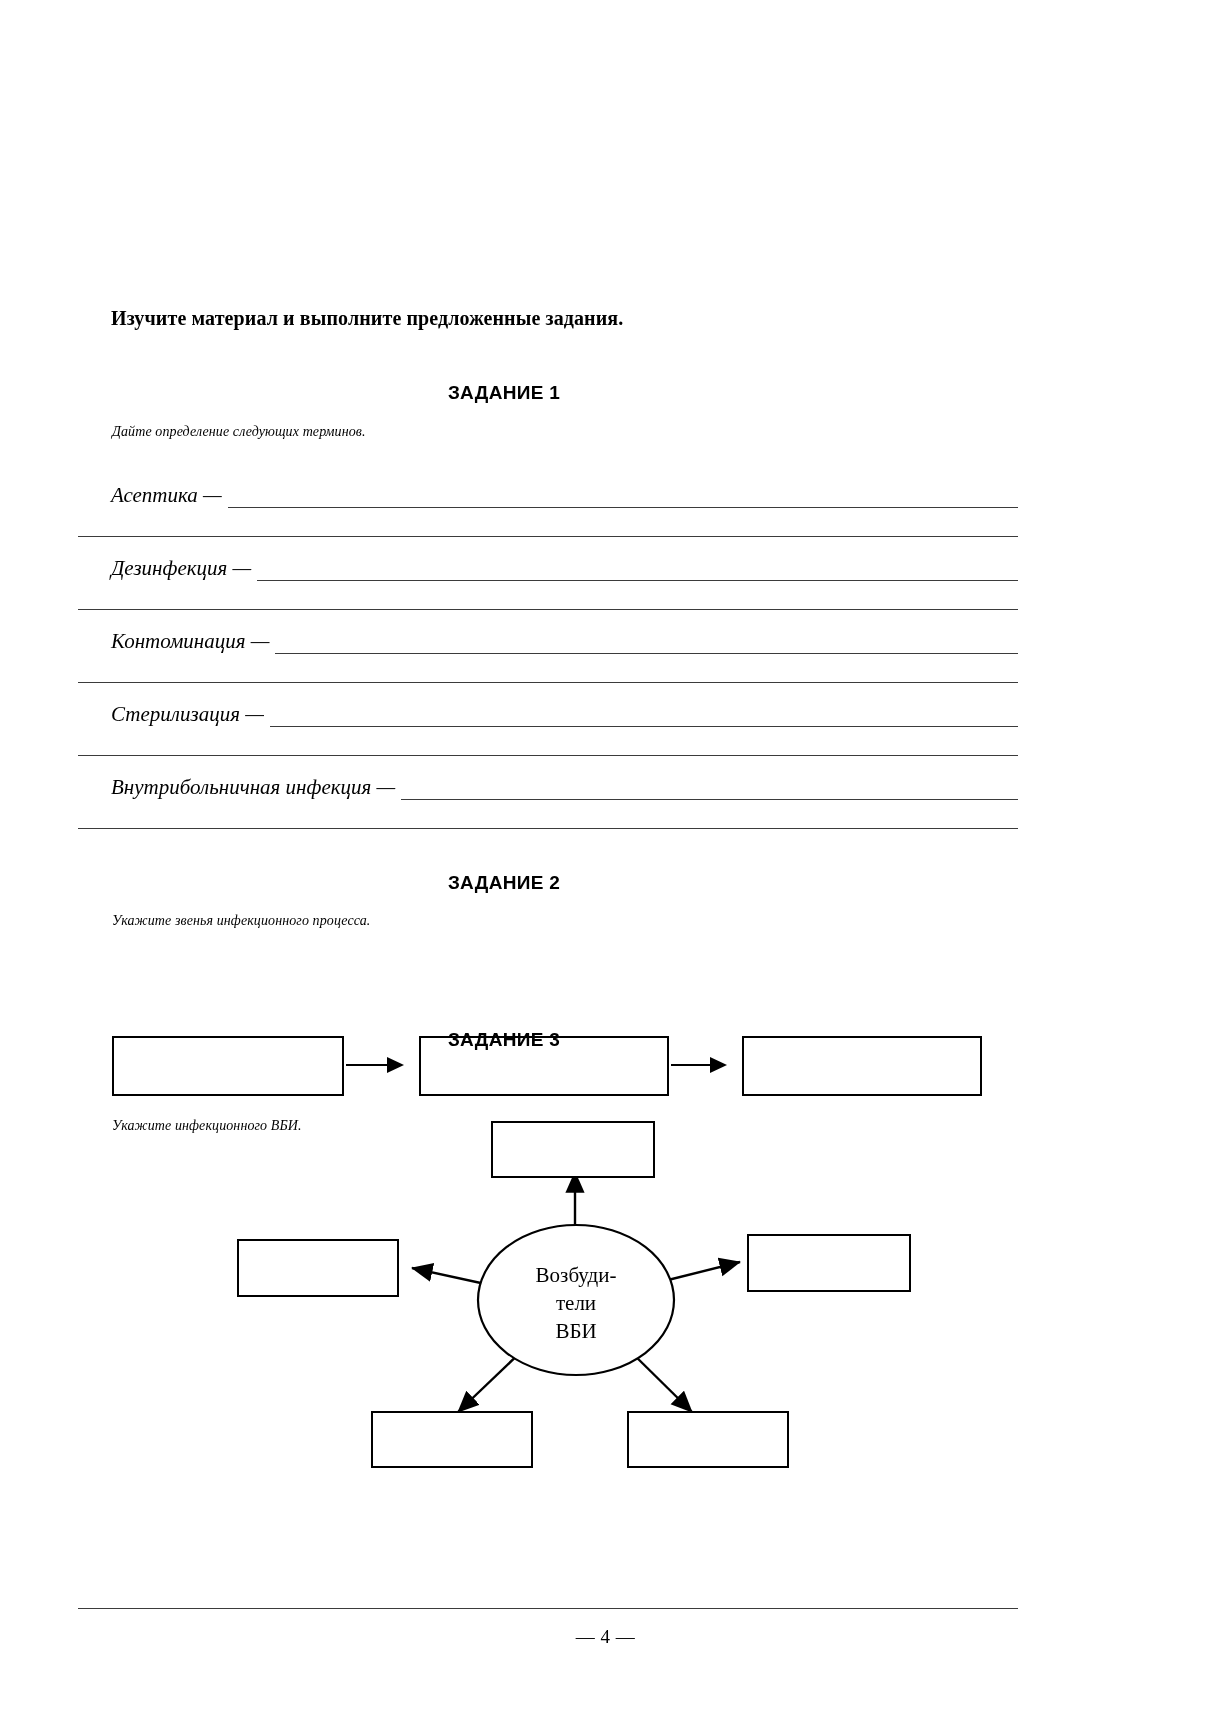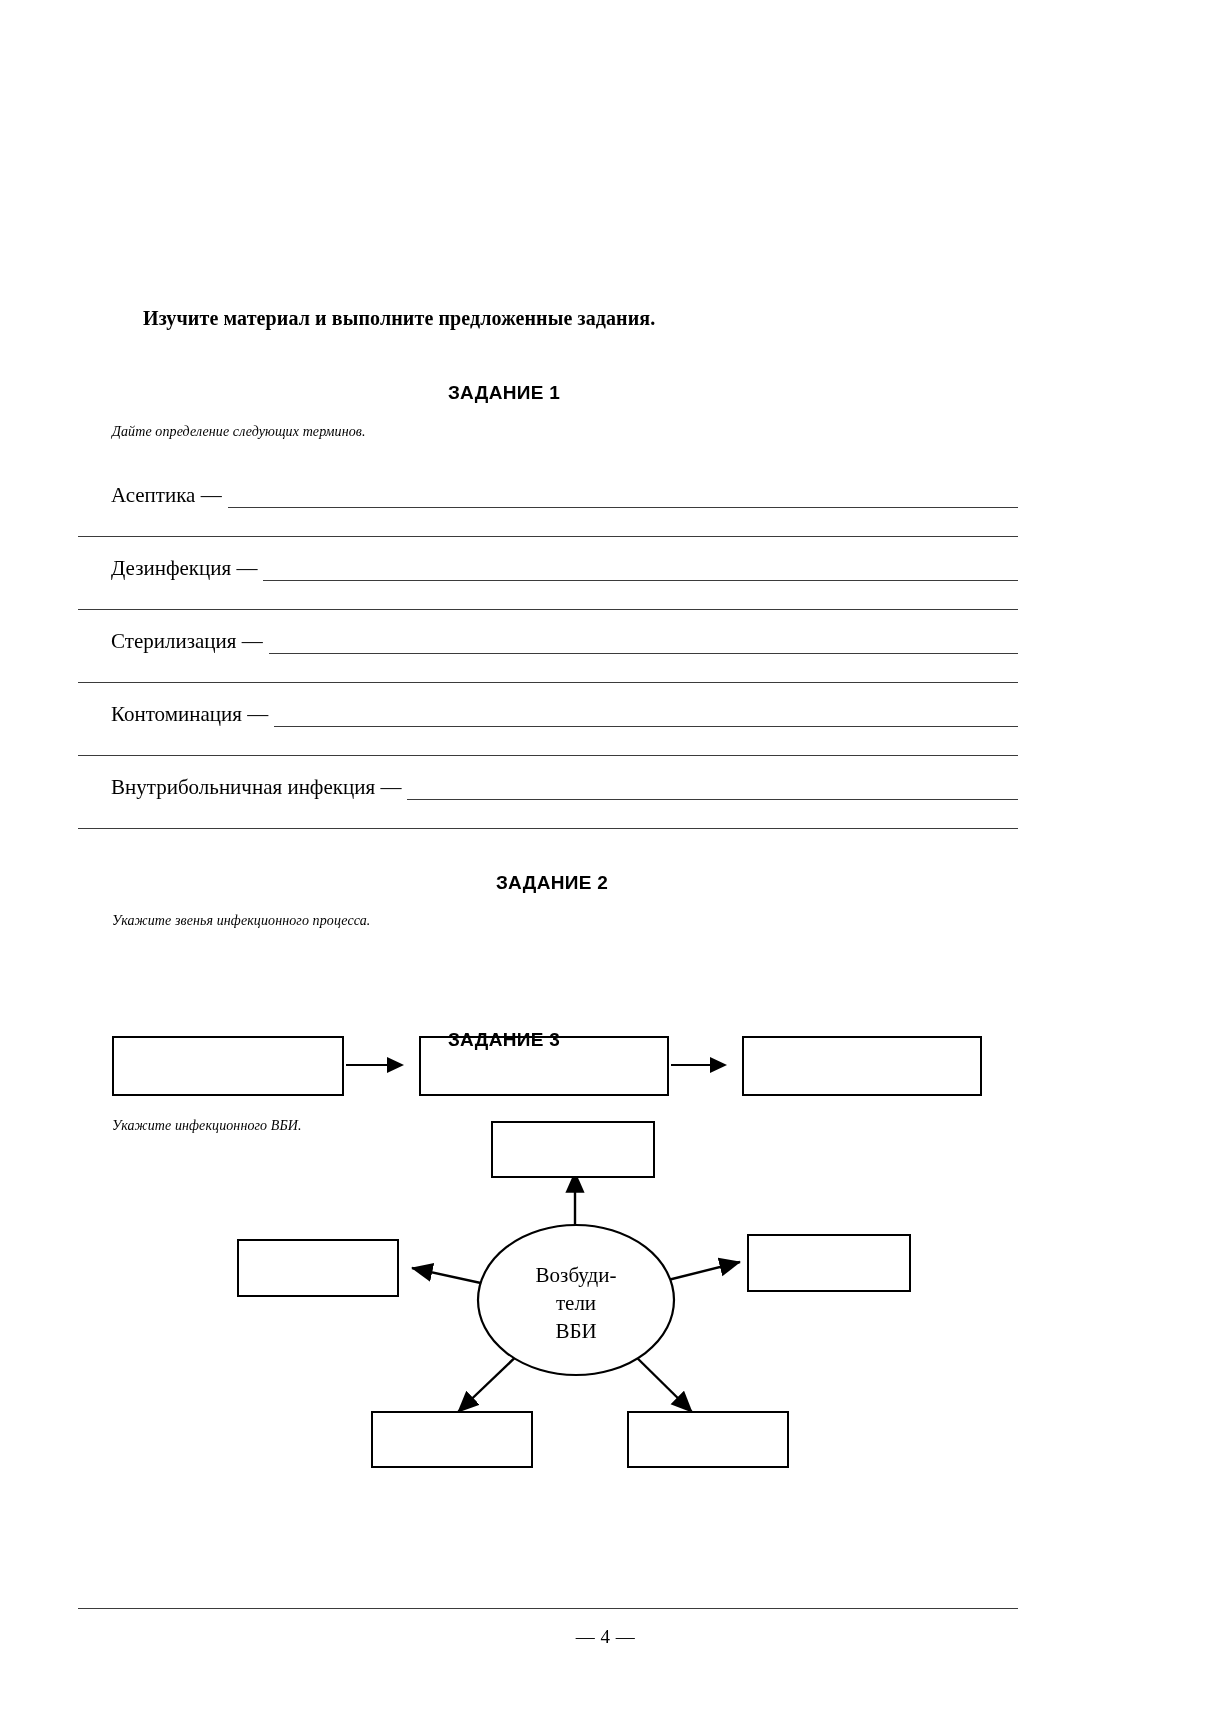--- a/index.html
+++ b/index.html
@@ -45,35 +45,34 @@
   }
 
   .instruction {
     position: absolute;
     left: 111px;
     top: 307px;
     font-family: "Liberation Serif", serif;
     font-weight: bold;
     font-size: 20px;
     letter-spacing: 0.1px;
-    margin-left: 32px;
   }
 
   .task-heading {
     position: absolute;
     left: 0;
     width: 1008px;
     text-align: center;
     font-family: "Liberation Sans", sans-serif;
     font-weight: bold;
     font-size: 19px;
     letter-spacing: 0.3px;
   }
   #task1-heading { top: 382px; }
-  #task2-heading { top: 872px; padding-left: 48px; }
+  #task2-heading { top: 872px; }
   #task3-heading { top: 1029px; }
 
   .prompt {
     position: absolute;
     left: 112px;
     font-family: "Liberation Serif", serif;
     font-style: italic;
     font-size: 14px;
     letter-spacing: 0.1px;
   }
@@ -90,20 +89,21 @@
   }
   .term-block {
     position: relative;
     height: 73px;
   }
   .term-row {
     position: relative;
     height: 38px;
     display: flex;
     align-items: flex-end;
+    font-style: italic;
   }
   .term-label {
     font-family: "Liberation Serif", serif;
     font-size: 21px;
     white-space: nowrap;
     padding-left: 33px;
     padding-right: 6px;
     line-height: 26px;
   }
   .term-fill {
@@ -238,29 +238,29 @@
     <div class="term-block">
       <div class="term-row">
         <span class="term-label">Дезинфекция —</span>
         <span class="term-fill"></span>
       </div>
       <div class="blank-line"></div>
     </div>
 
     <div class="term-block">
       <div class="term-row">
+        <span class="term-label">Контоминация —</span>
+        <span class="term-fill"></span>
+      </div>
+      <div class="blank-line"></div>
+    </div>
+
+    <div class="term-block">
+      <div class="term-row">
         <span class="term-label">Стерилизация —</span>
-        <span class="term-fill"></span>
-      </div>
-      <div class="blank-line"></div>
-    </div>
-
-    <div class="term-block">
-      <div class="term-row">
-        <span class="term-label">Контоминация —</span>
         <span class="term-fill"></span>
       </div>
       <div class="blank-line"></div>
     </div>
 
     <div class="term-block">
       <div class="term-row">
         <span class="term-label">Внутрибольничная инфекция —</span>
         <span class="term-fill"></span>
       </div>

